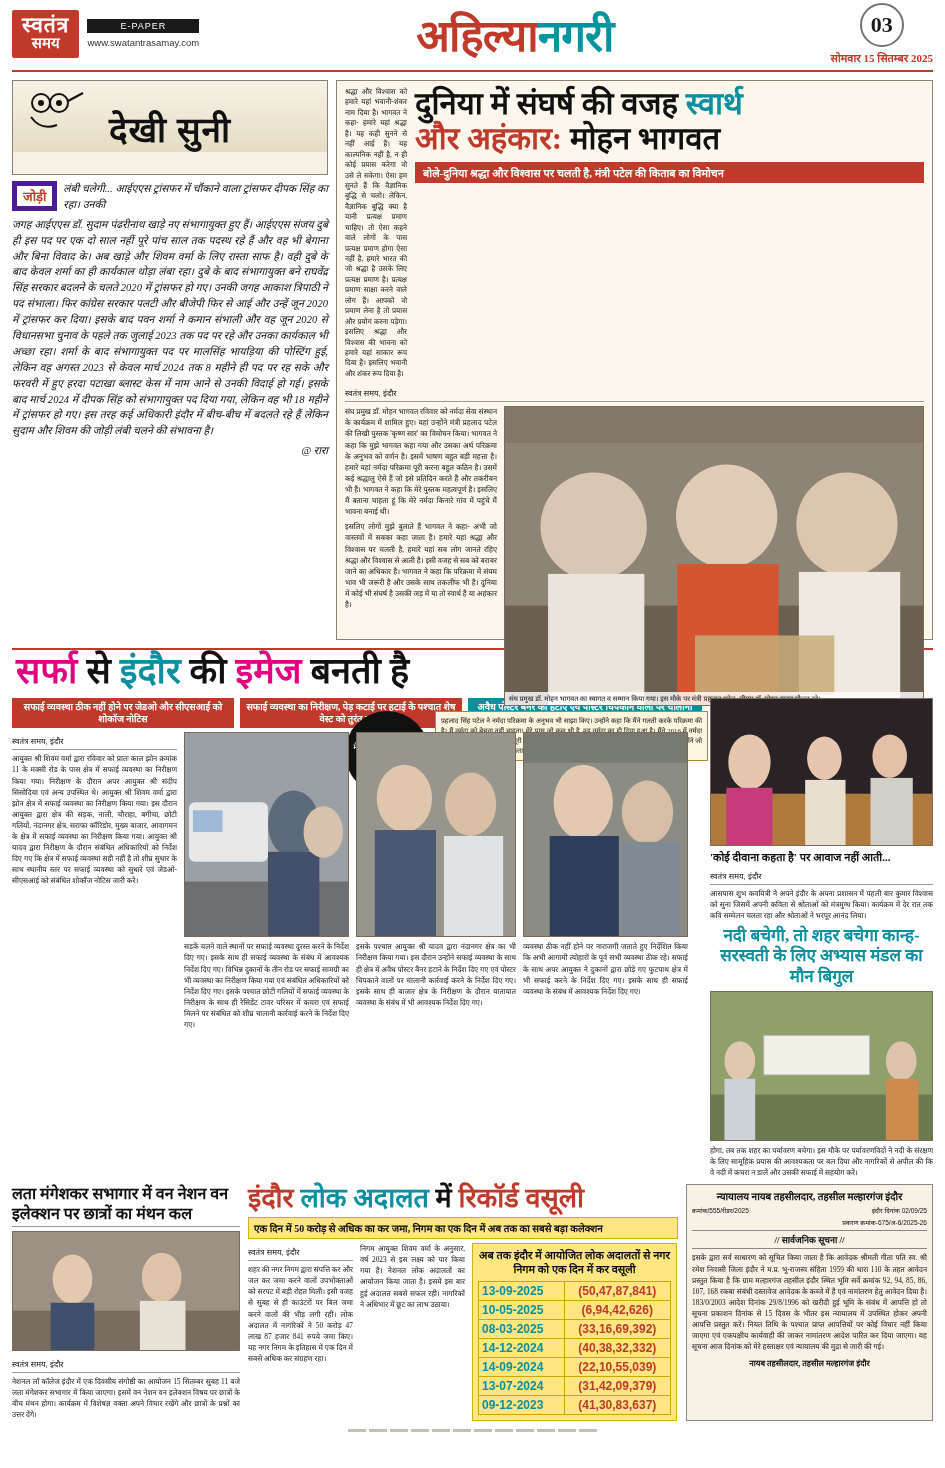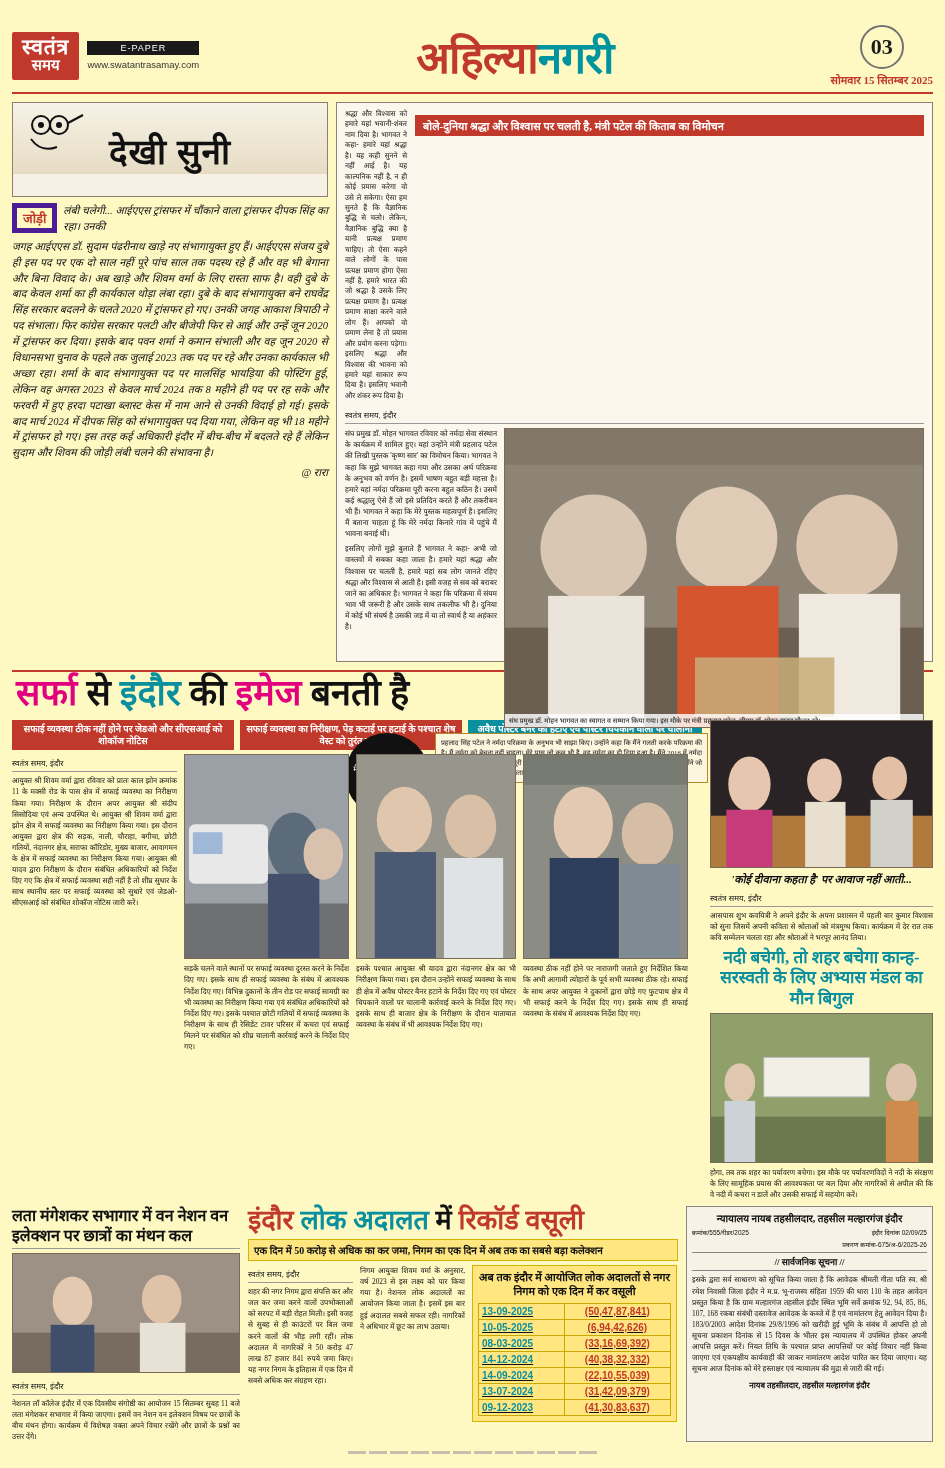--- a/index.html
+++ b/index.html
@@ -4,21 +4,21 @@
 <style>
   * { box-sizing: border-box; }
   html, body { margin:0; padding:0; }
   body {
     width: 945px; height: 1468px;
     background: #efe9dc;
     font-family: "Liberation Serif", serif;
     color: #111;
     overflow: hidden;
   }
-  .page { position: relative; width: 945px; height: 1468px; background: #fef9c3; padding: 24px 12px; }
+  .page { position: relative; width: 945px; height: 1468px; background: #ffffff; padding: 2px 12px; }
 
   
   .masthead { display:flex; align-items:center; justify-content:space-between; height: 70px; border-bottom: 2px solid #c0392b; padding-bottom:4px; }
   .logo-box { display:flex; align-items:center; gap:8px; }
   .logo-red { background:#c0392b; color:#fff; padding:4px 10px 6px; text-align:center; line-height:1.05; border-radius:2px; }
   .logo-red .l1 { font-size:21px; font-weight:bold; letter-spacing:1px; }
   .logo-red .l2 { font-size:15px; font-weight:bold; }
   .epaper { text-align:center; }
   .epaper .tag { background:#1a1a1a; color:#fff; font-family:"Liberation Sans",sans-serif; font-size:9px; padding:2px 10px; letter-spacing:1px; }
   .epaper .url { font-family:"Liberation Sans",sans-serif; font-size:9.5px; color:#333; margin-top:4px; }
@@ -70,37 +70,37 @@
   .mid { display:flex; gap:8px; margin-top:4px; }
   .mid-left { width: 690px; }
   .subhead-row { display:flex; gap:6px; }
   .subhead { background:#0a8f9e; color:#fff; font-size:9.5px; font-weight:bold; text-align:center; padding:3px 4px; line-height:1.3; }
   .sh1 { width:222px; background:#c0392b;} .sh2{width:222px;background:#c0392b;} .sh3{flex:1;background:#0a8f9e;}
   .mid-cols { display:flex; gap:7px; margin-top:4px; }
   .mcol { width:165px; }
   .photo2 { height:205px; background:#5e5346; border:1px solid #7a6a58; margin-bottom:4px; position:relative; overflow:hidden; }
   .mid-right { flex:1; }
   .photo3 { height:148px; background:#4a3f39; border:1px solid #7a6a58; position:relative; overflow:hidden; }
-  .cap-ital { font-size:11px; font-weight:bold; text-align:center; font-style:italic; padding:3px 0; }
+  .cap-ital { font-size:11px; font-weight:bold; padding:3px 0; }
   .teal-head { color:#0a8f9e; font-size:17px; font-weight:bold; line-height:1.2; text-align:center; margin:5px 0 4px; }
   .photo4 { height:150px; background:#6d7f5a; border:1px solid #7a6a58; margin-top:4px; position:relative; overflow:hidden; }
 
   
   .bottom { display:flex; gap:8px; margin-top:6px; }
   .b1col { width:228px; }
   .b-head { font-size:16px; font-weight:bold; line-height:1.2; border-bottom:1px solid #999; padding-bottom:3px; }
   .photo5 { height:120px; background:#7b6f60; border:1px solid #7a6a58; margin-top:4px; }
   .b2col { width:430px; }
   .lok-title { font-size:27px; font-weight:bold; line-height:1.1; }
   .lok-title .t1 { color:#c0392b; } .lok-title .t2{color:#0a8f9e;} .lok-title .t3{color:#111;}
   .lok-sub { background:#ffe680; font-size:10px; font-weight:bold; padding:3px 5px; margin-top:3px; border:1px solid #d4b400; }
   .lok-body { display:flex; gap:7px; margin-top:4px; }
   .tbl-box { width:205px; background:#ffe680; border:1px solid #d4b400; padding:5px; }
   .tbl-box .th { font-size:11px; font-weight:bold; text-align:center; line-height:1.25; margin-bottom:4px; }
-  table.lok { width:100%; border-collapse:collapse; font-family:"Liberation Sans",sans-serif; font-size:10px;text-decoration:underline; }
+  table.lok { width:100%; border-collapse:collapse; font-family:"Liberation Sans",sans-serif; font-size:12px; }
   table.lok td { border:1px solid #c9a900; padding:2px 3px; }
   table.lok td.d { color:#0a8f9e; font-weight:bold; }
   table.lok td.v { color:#c0392b; font-weight:bold; text-align:center; }
   .b3col { flex:1; border:1px solid #888; background:#f7f2e5; padding:5px; }
   .notice-title { font-size:10px; font-weight:bold; text-align:center; line-height:1.3; }
   .notice-meta { font-family:"Liberation Sans",sans-serif; font-size:6.5px; display:flex; justify-content:space-between; margin:3px 0; }
   .notice-h { text-align:center; font-size:9px; font-weight:bold; margin:2px 0 3px; border-top:1px solid #888; border-bottom:1px solid #888; padding:2px 0;}
   .notice-sign { text-align:center; font-size:8px; font-weight:bold; margin-top:5px; }
 
   .footer-dots { margin-top:6px; height:8px; display:flex; gap:3px; align-items:center; justify-content:center; }
@@ -151,20 +151,27 @@
         <div class="story-left" style="margin-top:0">लंबी चलेगी... आईएएस ट्रांसफर में चौंकाने वाला ट्रांसफर दीपक सिंह का रहा। उनकी</div>
       </div>
       <div class="story-left">जगह आईएएस डॉ. सुदाम पंढरीनाथ खाड़े नए संभागायुक्त हुए हैं। आईएएस संजय दुबे ही इस पद पर एक दो साल नहीं पूरे पांच साल तक पदस्थ रहे हैं और वह भी बेगाना और बिना विवाद के। अब खाड़े और शिवम वर्मा के लिए रास्ता साफ है। वही दुबे के बाद केवल शर्मा का ही कार्यकाल थोड़ा लंबा रहा। दुबे के बाद संभागायुक्त बने राघवेंद्र सिंह सरकार बदलने के चलते 2020 में ट्रांसफर हो गए। उनकी जगह आकाश त्रिपाठी ने पद संभाला। फिर कांग्रेस सरकार पलटी और बीजेपी फिर से आई और उन्हें जून 2020 में ट्रांसफर कर दिया। इसके बाद पवन शर्मा ने कमान संभाली और वह जून 2020 से विधानसभा चुनाव के पहले तक जुलाई 2023 तक पद पर रहे और उनका कार्यकाल भी अच्छा रहा। शर्मा के बाद संभागायुक्त पद पर मालसिंह भायड़िया की पोस्टिंग हुई, लेकिन वह अगस्त 2023 से केवल मार्च 2024 तक 8 महीने ही पद पर रह सके और फरवरी में हुए हरदा पटाखा ब्लास्ट केस में नाम आने से उनकी विदाई हो गई। इसके बाद मार्च 2024 में दीपक सिंह को संभागायुक्त पद दिया गया, लेकिन वह भी 18 महीने में ट्रांसफर हो गए। इस तरह कई अधिकारी इंदौर में बीच-बीच में बदलते रहे हैं लेकिन सुदाम और शिवम की जोड़ी लंबी चलने की संभावना है।</div>
       <div class="story-left" style="text-align:right">@ रारा</div>
     </div>
 
     <div class="right-col">
       <div class="head-wrap">
         <div class="side-strip">श्रद्धा और विश्वास को हमारे यहां भवानी-शंकर नाम दिया है। भागवत ने कहा- हमारे यहां श्रद्धा है। यह कही सुनने से नहीं आई है। यह काल्पनिक नहीं है, न ही कोई प्रयास करेगा वो उसे ले सकेगा। ऐसा हम सुनते हैं कि वैज्ञानिक बुद्धि से चलो। लेकिन, वैज्ञानिक बुद्धि क्या है यानी प्रत्यक्ष प्रमाण चाहिए। तो ऐसा कहने वाले लोगों के पास प्रत्यक्ष प्रमाण होगा ऐसा नहीं है, हमारे भारत की जो श्रद्धा है उसके लिए प्रत्यक्ष प्रमाण है। प्रत्यक्ष प्रमाण साक्षा करने वाले लोग हैं। आपको वो प्रमाण लेना है तो प्रयास और प्रयोग करना पड़ेगा। इसलिए श्रद्धा और विश्वास की भावना को हमारे यहां साकार रूप दिया है। इसलिए भवानी और शंकर रूप दिया है।</div>
         <div class="headline">
+          <h1>
+            <span>दुनिया में संघर्ष की वजह</span>
+            <span class="tealw">स्वार्थ</span><br>
+            <span class="red">और</span>
+            <span class="red">अहंकार:</span>
+            <span>मोहन भागवत</span>
+          </h1>
           <div class="kicker">बोले-दुनिया श्रद्धा और विश्वास पर चलती है, मंत्री पटेल की किताब का विमोचन</div>
         </div>
       </div>
 
       <div class="byline">स्वतंत्र समय, इंदौर</div>
 
       <div class="body-grid">
         <div class="bc">
           <div class="tiny">संघ प्रमुख डॉ. मोहन भागवत रविवार को नर्मदा सेवा संस्थान के कार्यक्रम में शामिल हुए। यहां उन्होंने मंत्री प्रहलाद पटेल की लिखी पुस्तक 'कृष्ण सार' का विमोचन किया। भागवत ने कहा कि मुझे भागवत कहा गया और उसका अर्थ परिक्रमा के अनुभव को वर्णन है। इसमें भाषण बहुत बड़ी महत्ता है। हमारे यहां नर्मदा परिक्रमा पूरी करना बहुत कठिन है। उसमें कई श्रद्धालु ऐसे हैं जो इसे प्रतिदिन करते हैं और तकरीबन भी हैं। भागवत ने कहा कि मेरे पुस्तक महत्वपूर्ण है। इसलिए मैं बताना चाहता हूं कि मेरे नर्मदा किनारे गांव में पहुंचे मैं भावना बनाई थी।</div>
           <div class="tiny" style="margin-top:4px">इसलिए लोगों मुझे बुलाते हैं भागवत ने कहा- अभी जो वास्तवों में सबका कहा जाता है। हमारे यहां श्रद्धा और विश्वास पर चलती है, हमारे यहां सब लोग जानते रहिए श्रद्धा और विश्वास से आती है। इसी वजह से सब को बराबर जाने का अधिकार है। भागवत ने कहा कि परिक्रमा में संयम भाव भी जरूरी है और उसके साथ तकलीफ भी है। दुनिया में कोई भी संघर्ष है उसकी जड़ में या तो स्वार्थ है या अहंकार है।</div>

